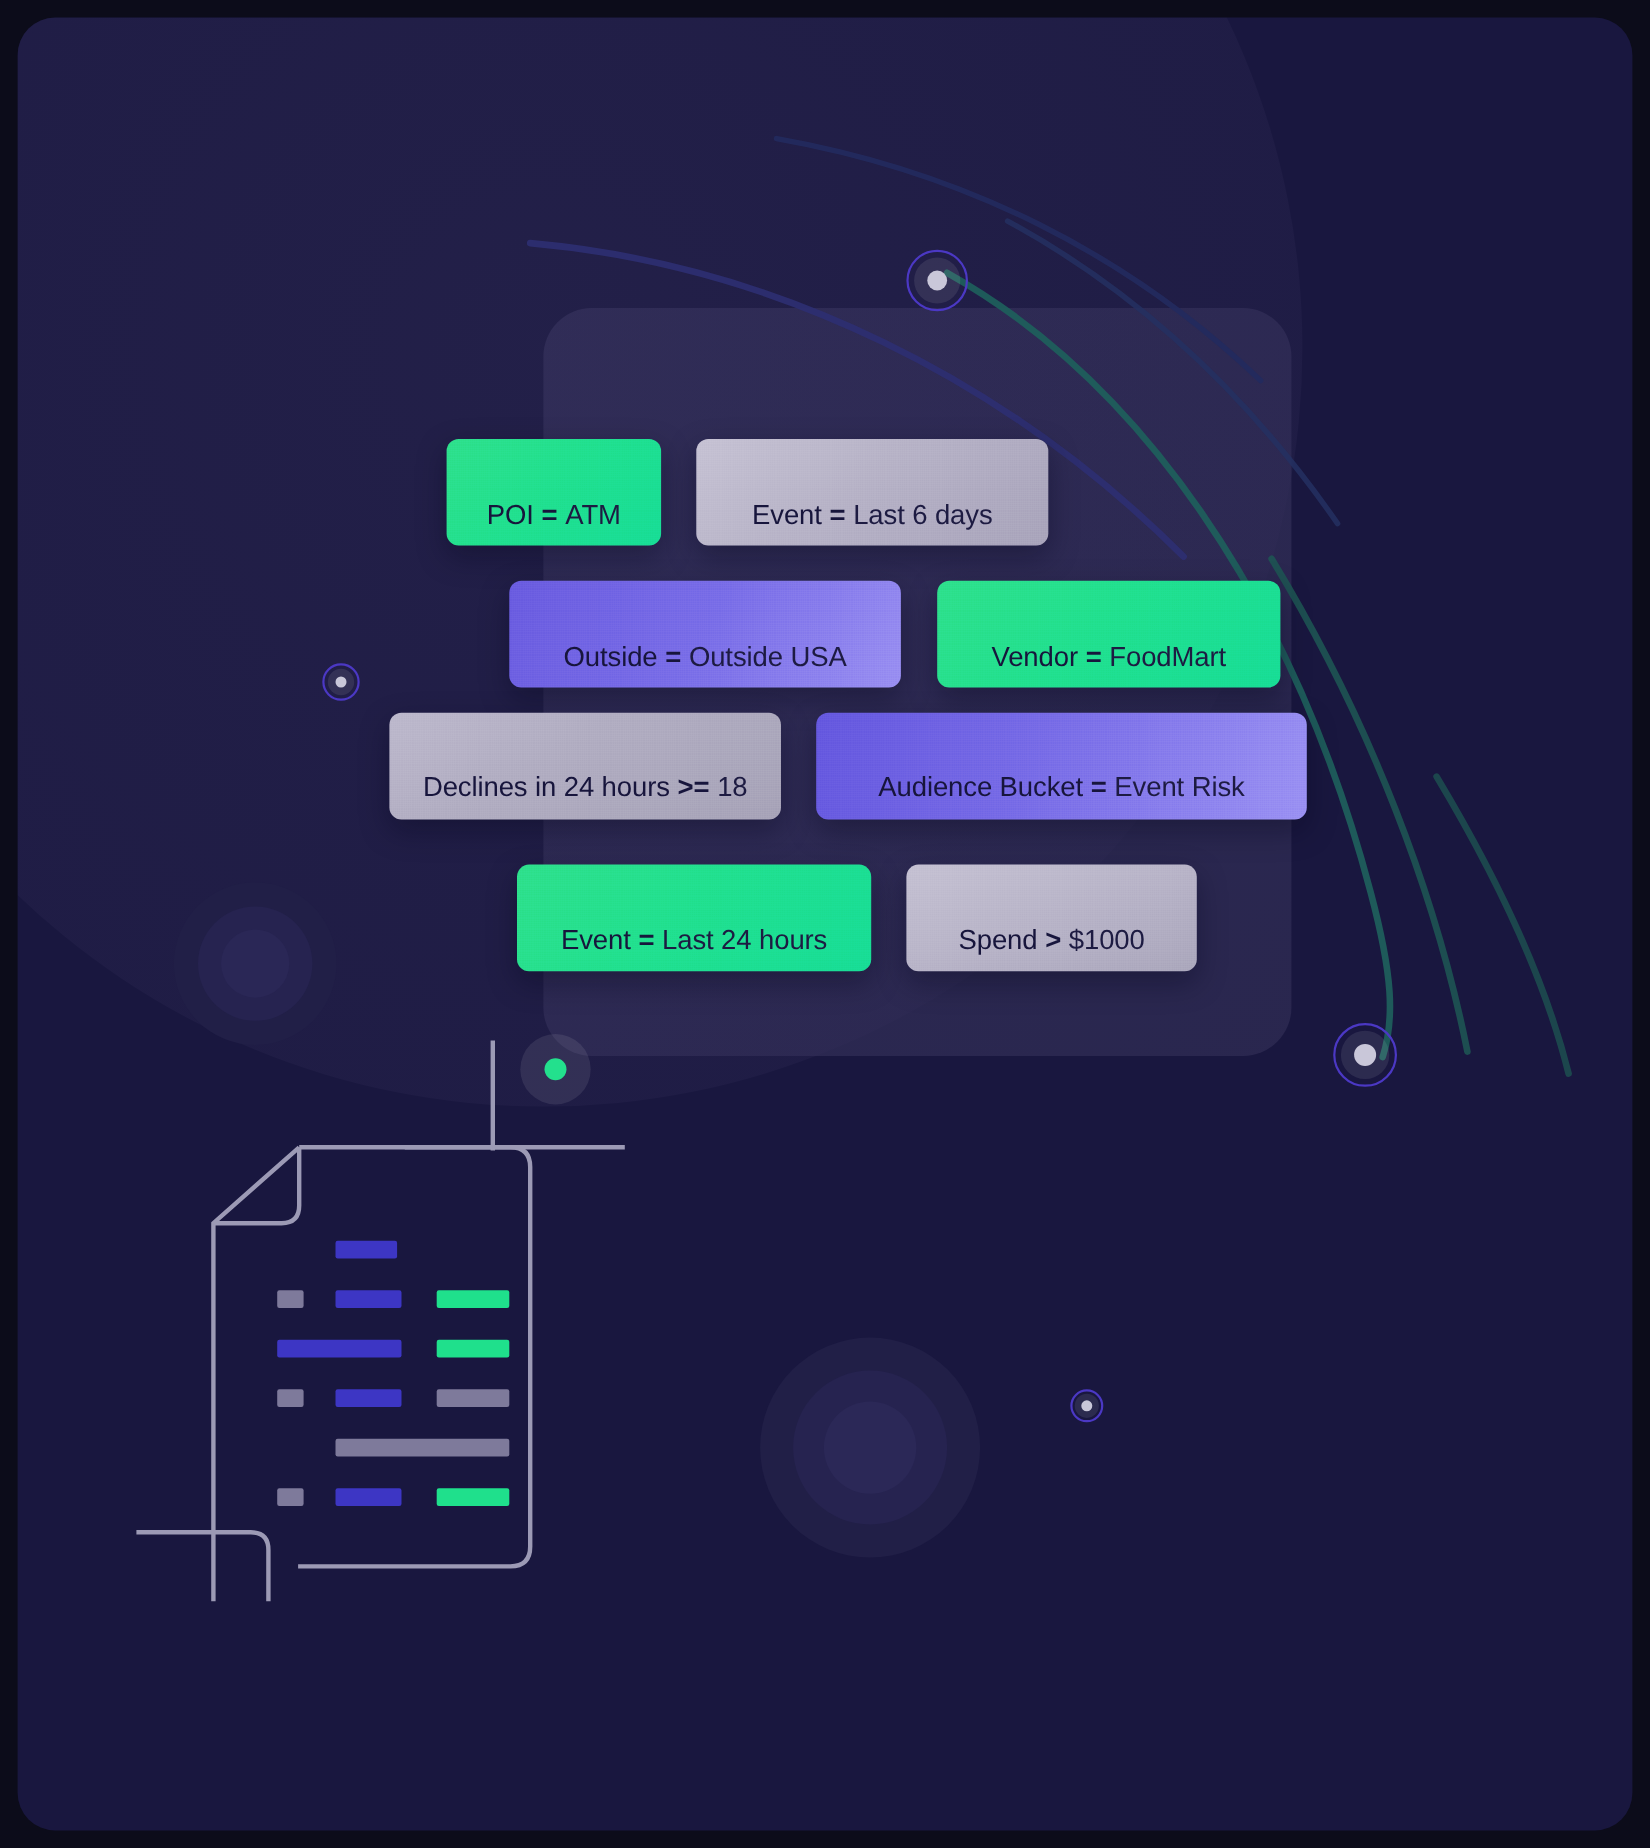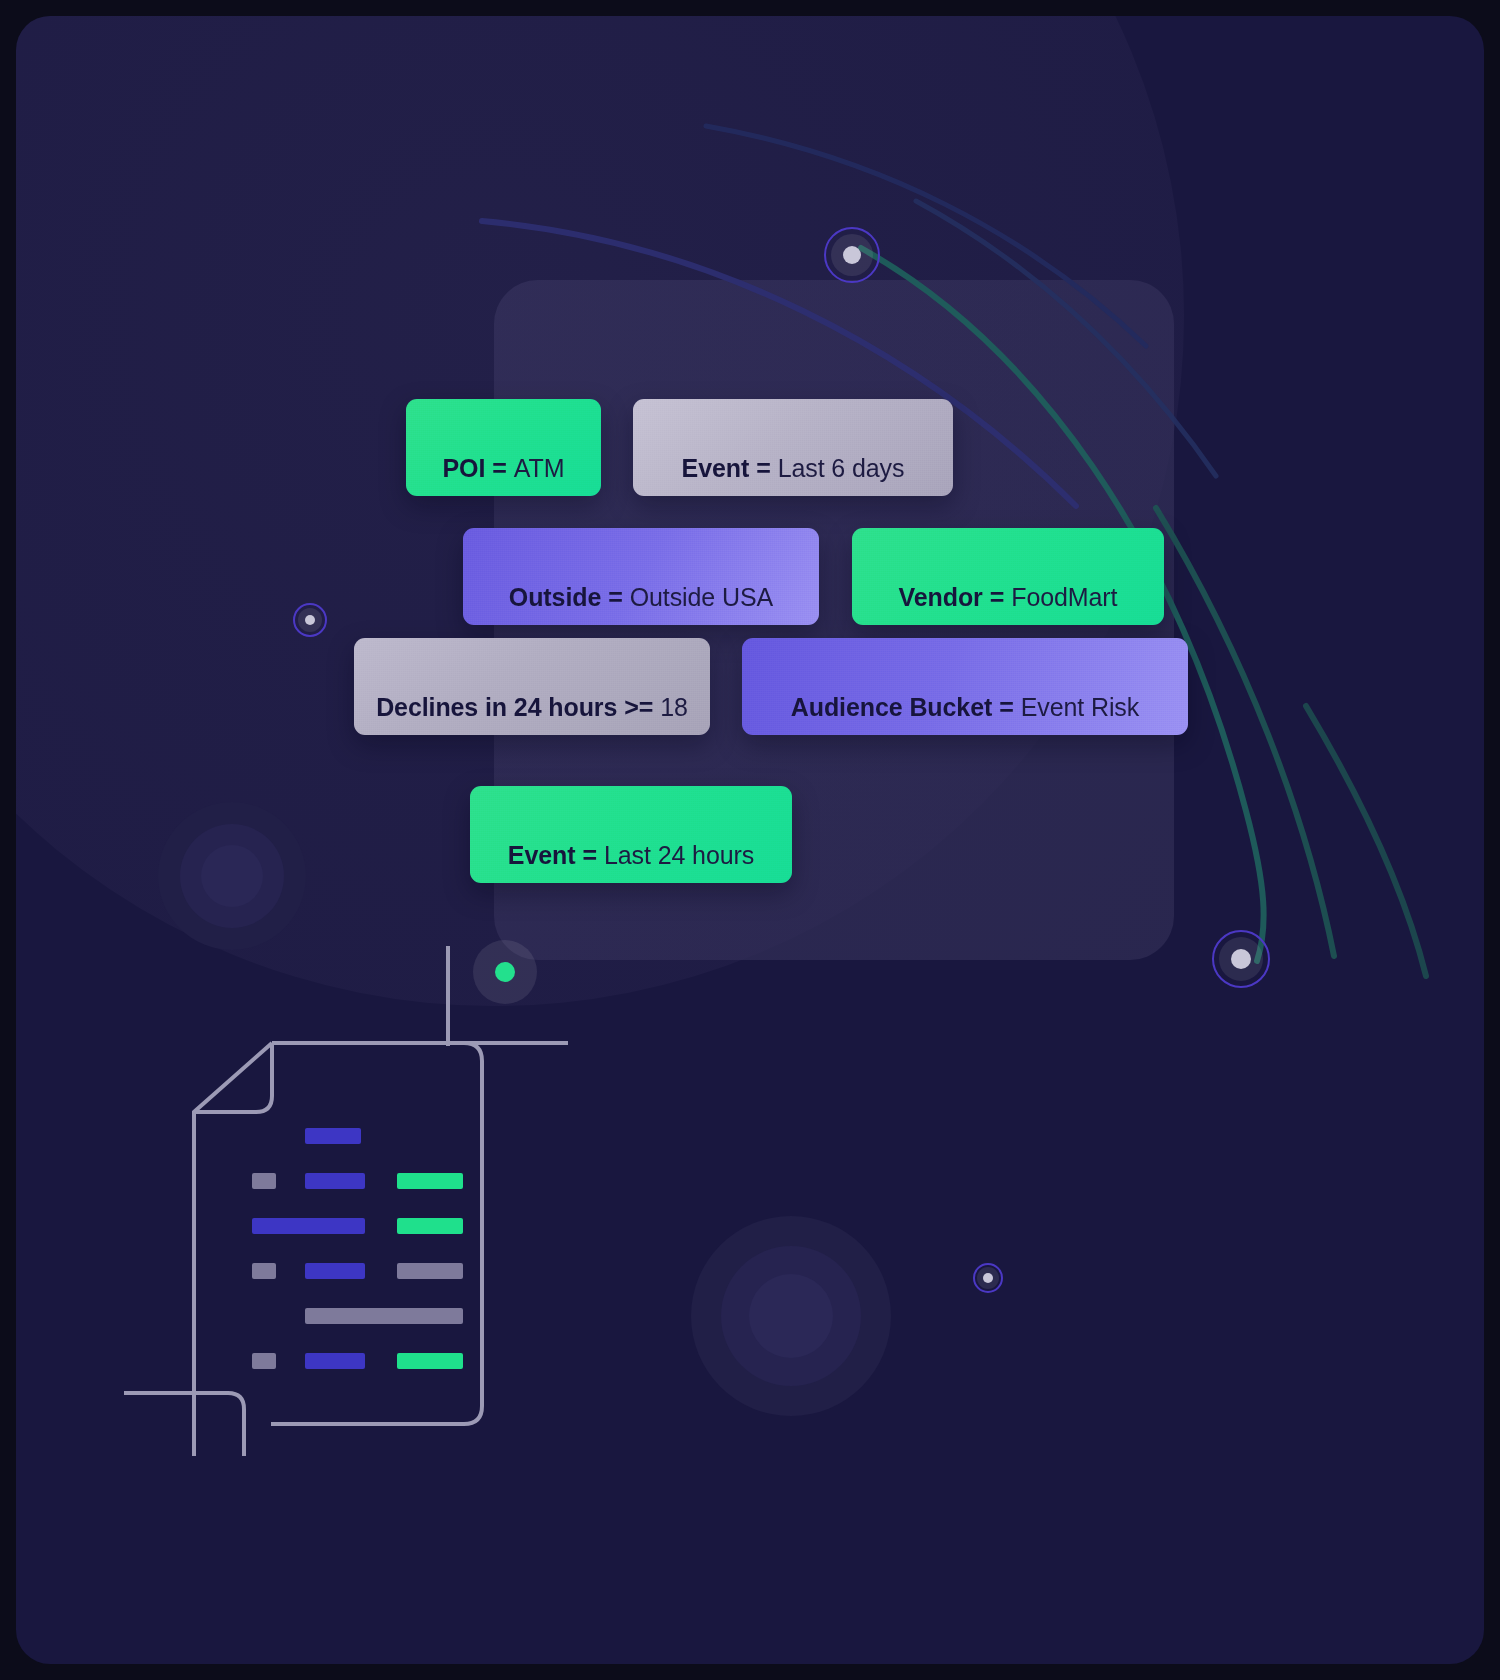--- a/index.html
+++ b/index.html
@@ -67,21 +67,21 @@
   }
   .chip .inner {
     position: relative;
     z-index: 2;
     padding: 0 26px;
     display: flex;
     align-items: baseline;
     gap: 0;
   }
   .chip .k {
-    font-weight: bold;
+    font-weight: normal;
     color: #17153c;
     margin-top: 41px;
   }
   .chip .op {
     font-weight: bold;
     color: #17153c;
     margin: 0 7px 0 7px;
   }
   .chip .v {
     font-weight: normal;
@@ -121,21 +121,21 @@
 
   
   #row1 { left: 390px; top: 383px; height: 97px; gap: 32px; }
   #row1 .c1 { width: 195px; height: 97px; }
   #row1 .c2 { width: 320px; height: 97px; }
 
   #row2 { left: 447px; top: 512px; height: 97px; gap: 33px; }
   #row2 .c1 { width: 356px; height: 97px; }
   #row2 .c2 { width: 312px; height: 97px; }
 
-  #row3 { left: 338px; top: 641px; height: 78px; gap: 32px; align-items: flex-end; }
+  #row3 { left: 338px; top: 641px; height: 78px; gap: 32px; }
   #row3 .c1 { width: 356px; height: 97px; }
   #row3 .c2 { width: 446px; height: 97px; }
 
   #row4 { left: 454px; top: 770px; height: 97px; gap: 32px; }
   #row4 .c1 { width: 322px; height: 97px; }
   #row4 .c2 { width: 264px; height: 97px; }
 
   
   .node {
     position: absolute;
@@ -340,18 +340,25 @@
       </div>
 
       <div class="chip-row" id="row4">
         <div class="chip green c1">
           <div class="inner">
             <span class="k">Event</span>
             <span class="op">=</span>
             <span class="v">Last 24 hours</span>
           </div>
         </div>
+        <div class="chip grey-3 c2">
+          <div class="inner">
+            <span class="k">Spend</span>
+            <span class="op">&gt;</span>
+            <span class="v">$1000</span>
+          </div>
+        </div>
       </div>
 
     </div>
 
   </div>
 </div>
 
 </body></html>

